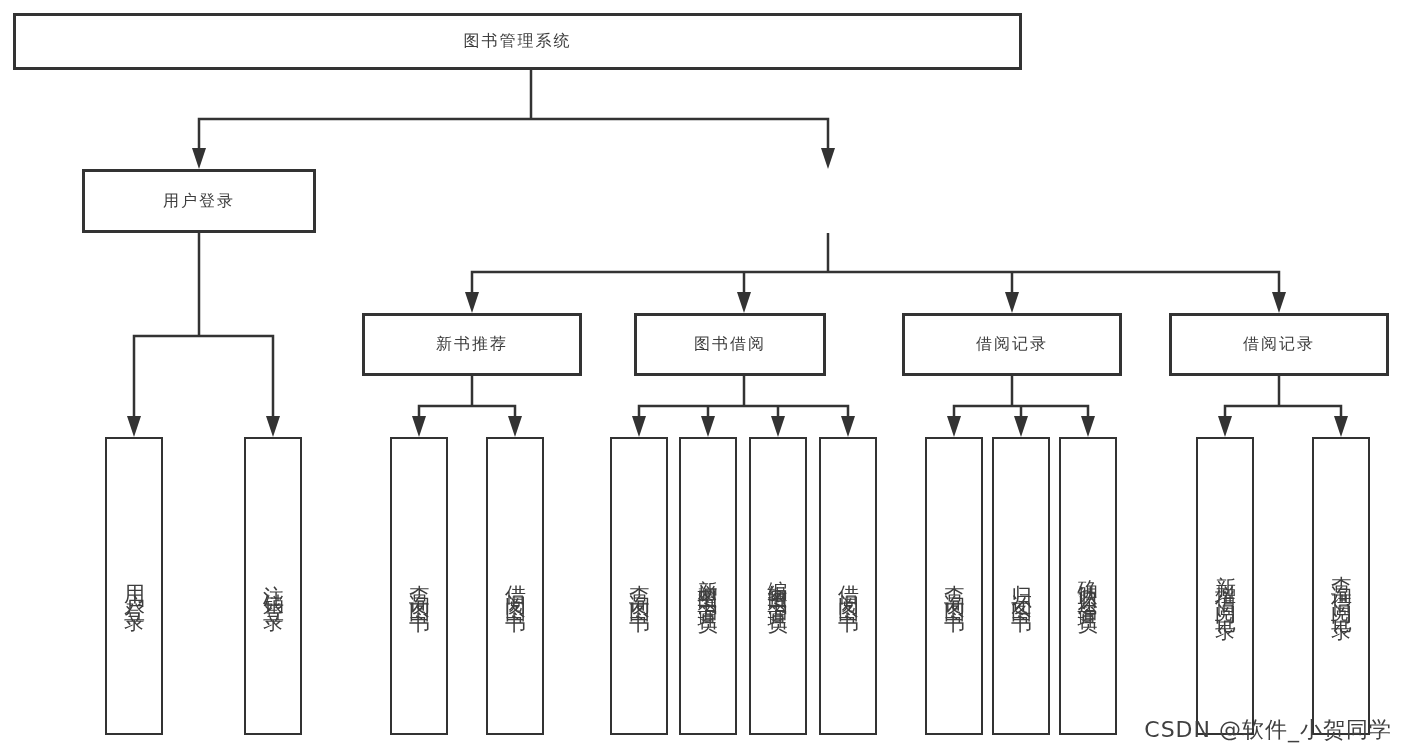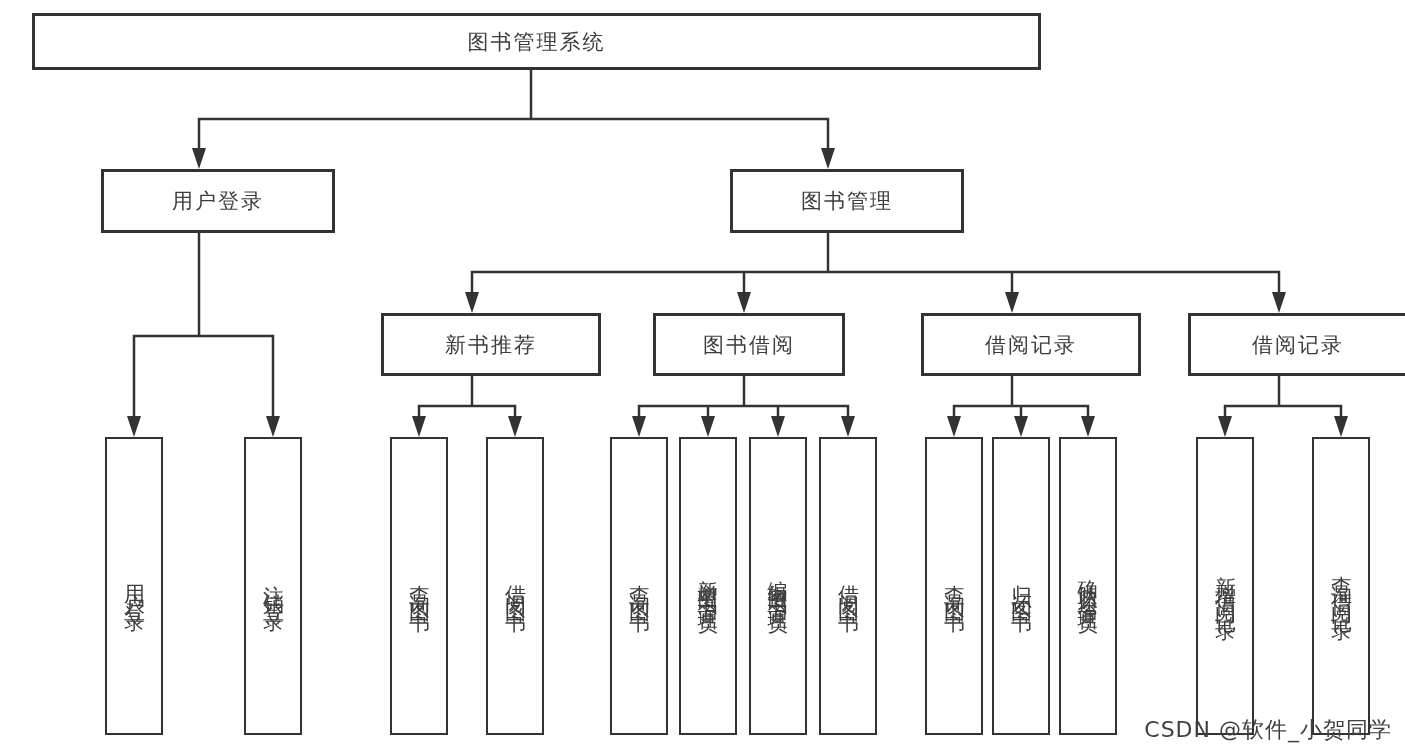--- a/index.html
+++ b/index.html
@@ -16,21 +16,21 @@
     position: absolute;
     box-sizing: border-box;
     background: #ffffff;
     border: 3px solid #333333;
     display: flex;
     align-items: center;
     justify-content: center;
     color: #3d3d3d;
     z-index: 2;
   }
-  .node.h { font-size: 21px; letter-spacing: 2px; margin-left: 19px; }
+  .node.h { font-size: 16px; letter-spacing: 2px; }
   .node.root   { left: 13px;  top: 13px;  width: 1009px; height: 57px; }
   .node.lvl2   { top: 169px; height: 64px; }
   .node.lvl3   { top: 313px; height: 63px; }
   .node.leaf   { top: 437px; height: 298px; width: 58px; border-width: 2.5px; }
   .leaf .vtext {
     writing-mode: vertical-rl;
     text-orientation: mixed;
     font-size: 21px;
     letter-spacing: 9px;
     line-height: 1;
@@ -118,23 +118,20 @@
     </g>
   </svg>
 
   <div class="node h root">
     <span>图书管理系统</span>
   </div>
 
   <div class="node h lvl2" style="left:82px;width:234px;">
     <span>用户登录</span>
   </div>
-  <div class="node h lvl2" style="left:711px;width:234px;">
-    <span>图书管理</span>
-  </div>
 
   <div class="node h lvl3" style="left:362px;width:220px;text-align:center;">
     <span>新书推荐</span>
   </div>
   <div class="node h lvl3" style="left:634px;width:192px;">
     <span>图书借阅</span>
   </div>
   <div class="node h lvl3" style="left:902px;width:220px;">
     <span>借阅记录</span>
   </div>

